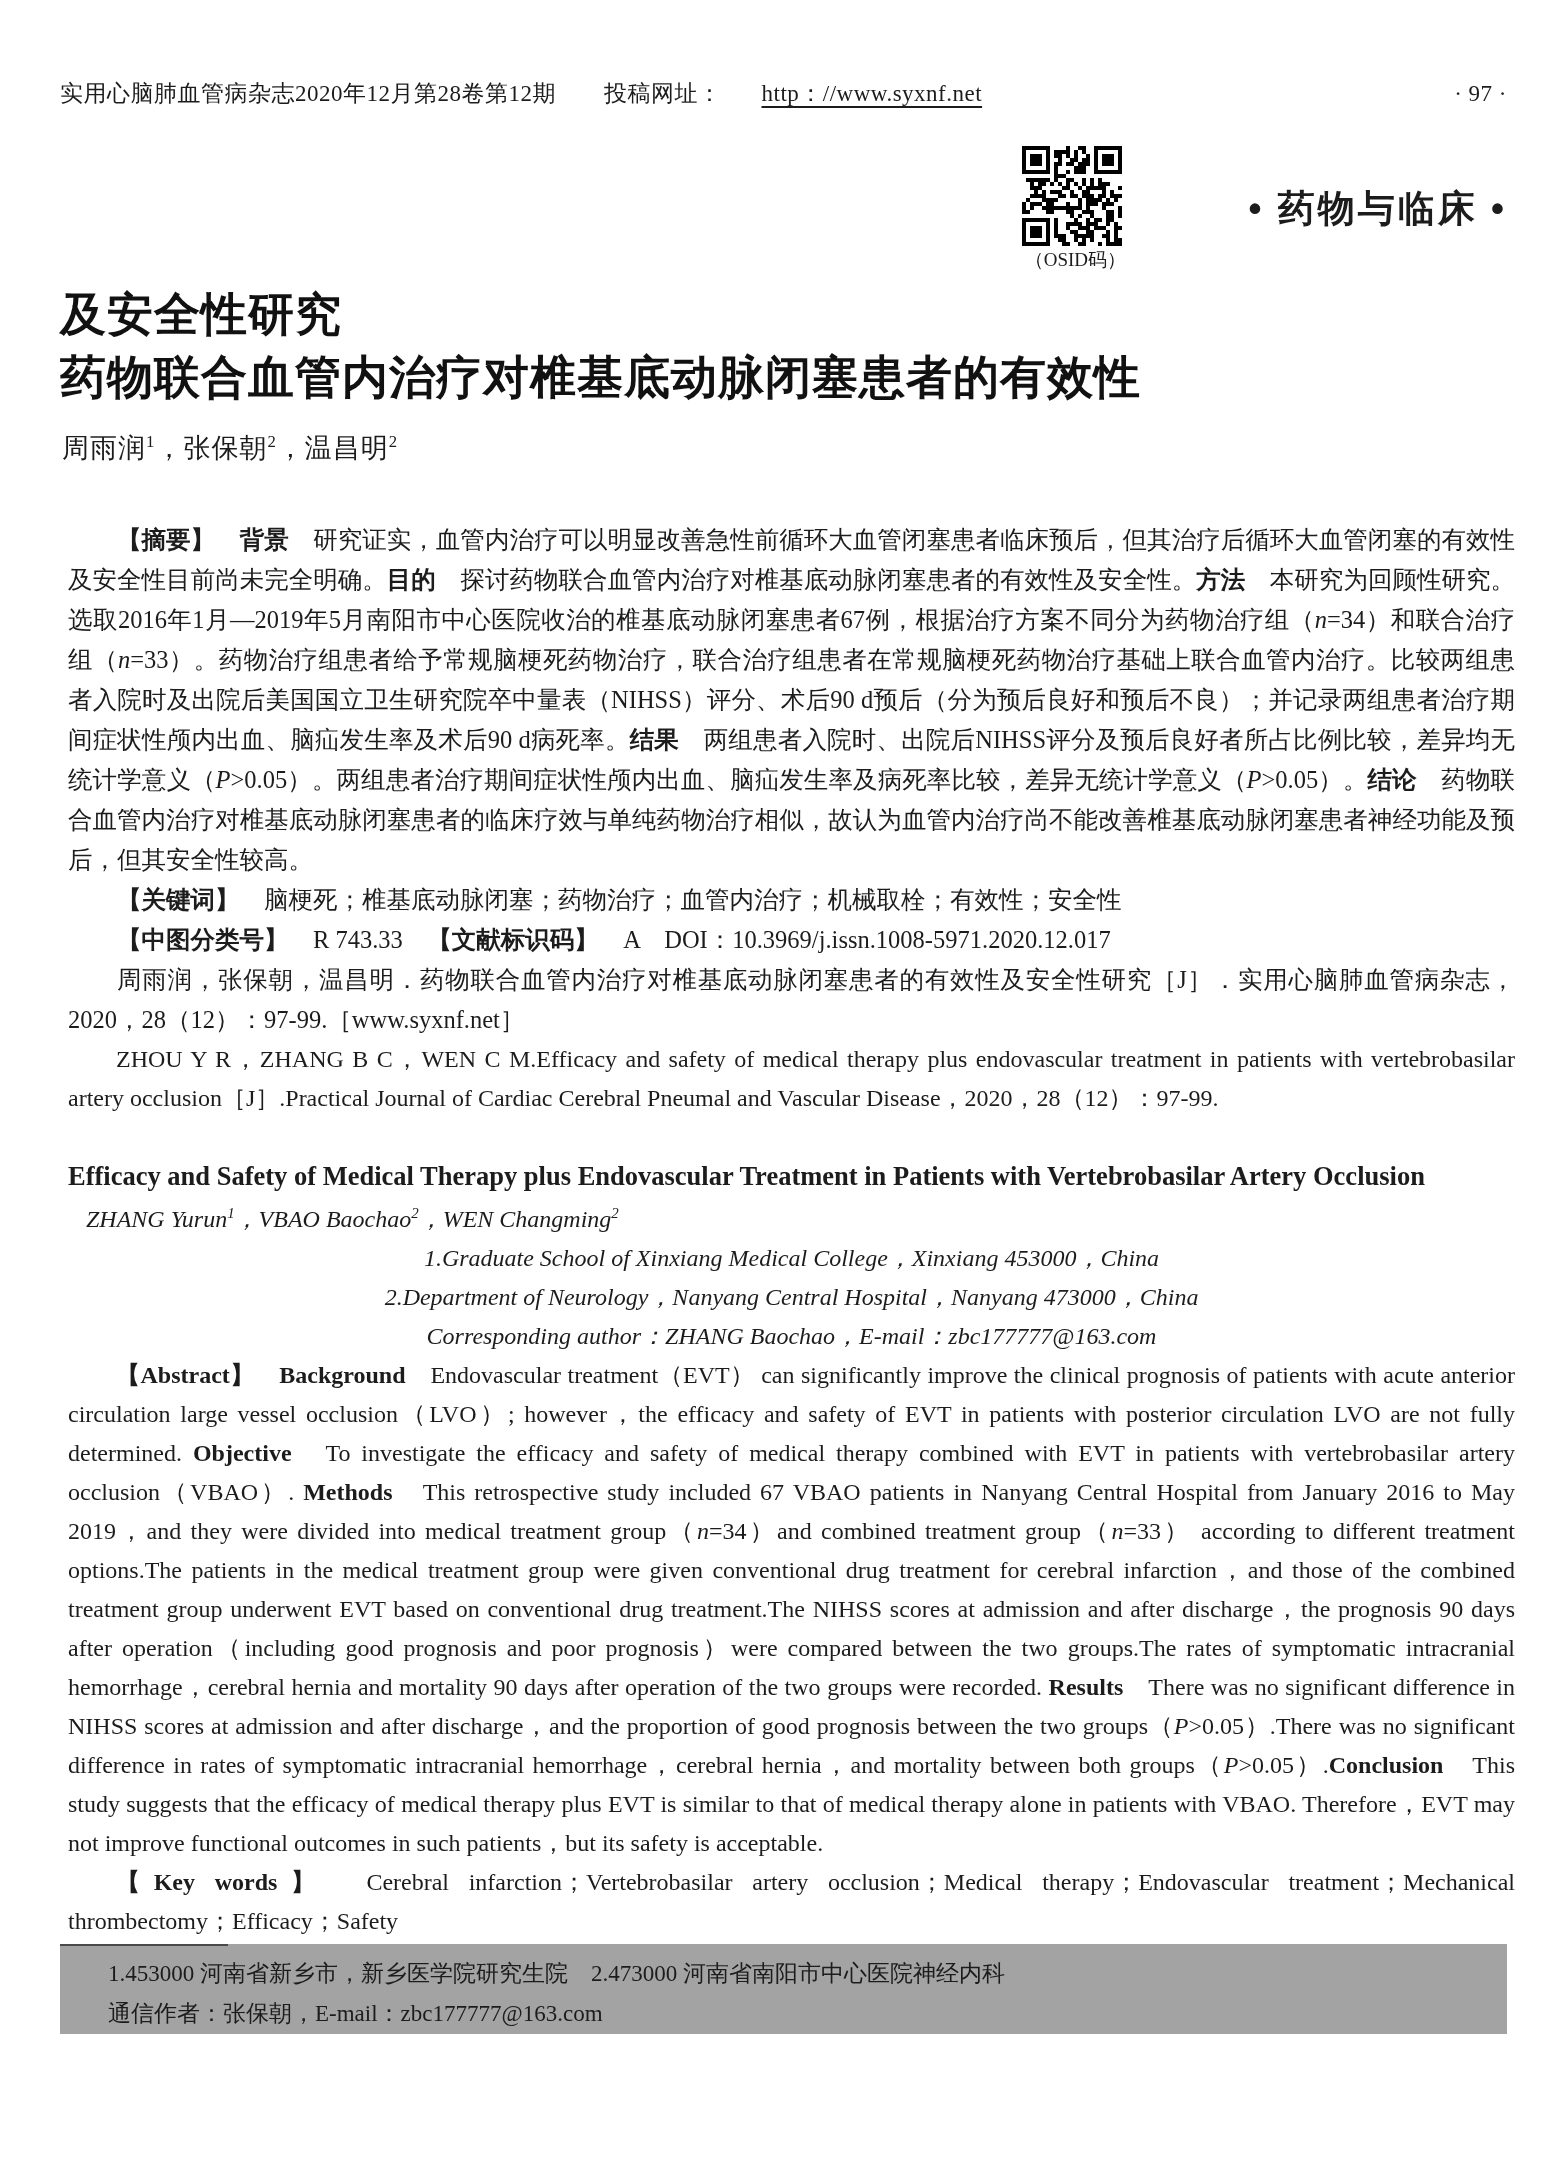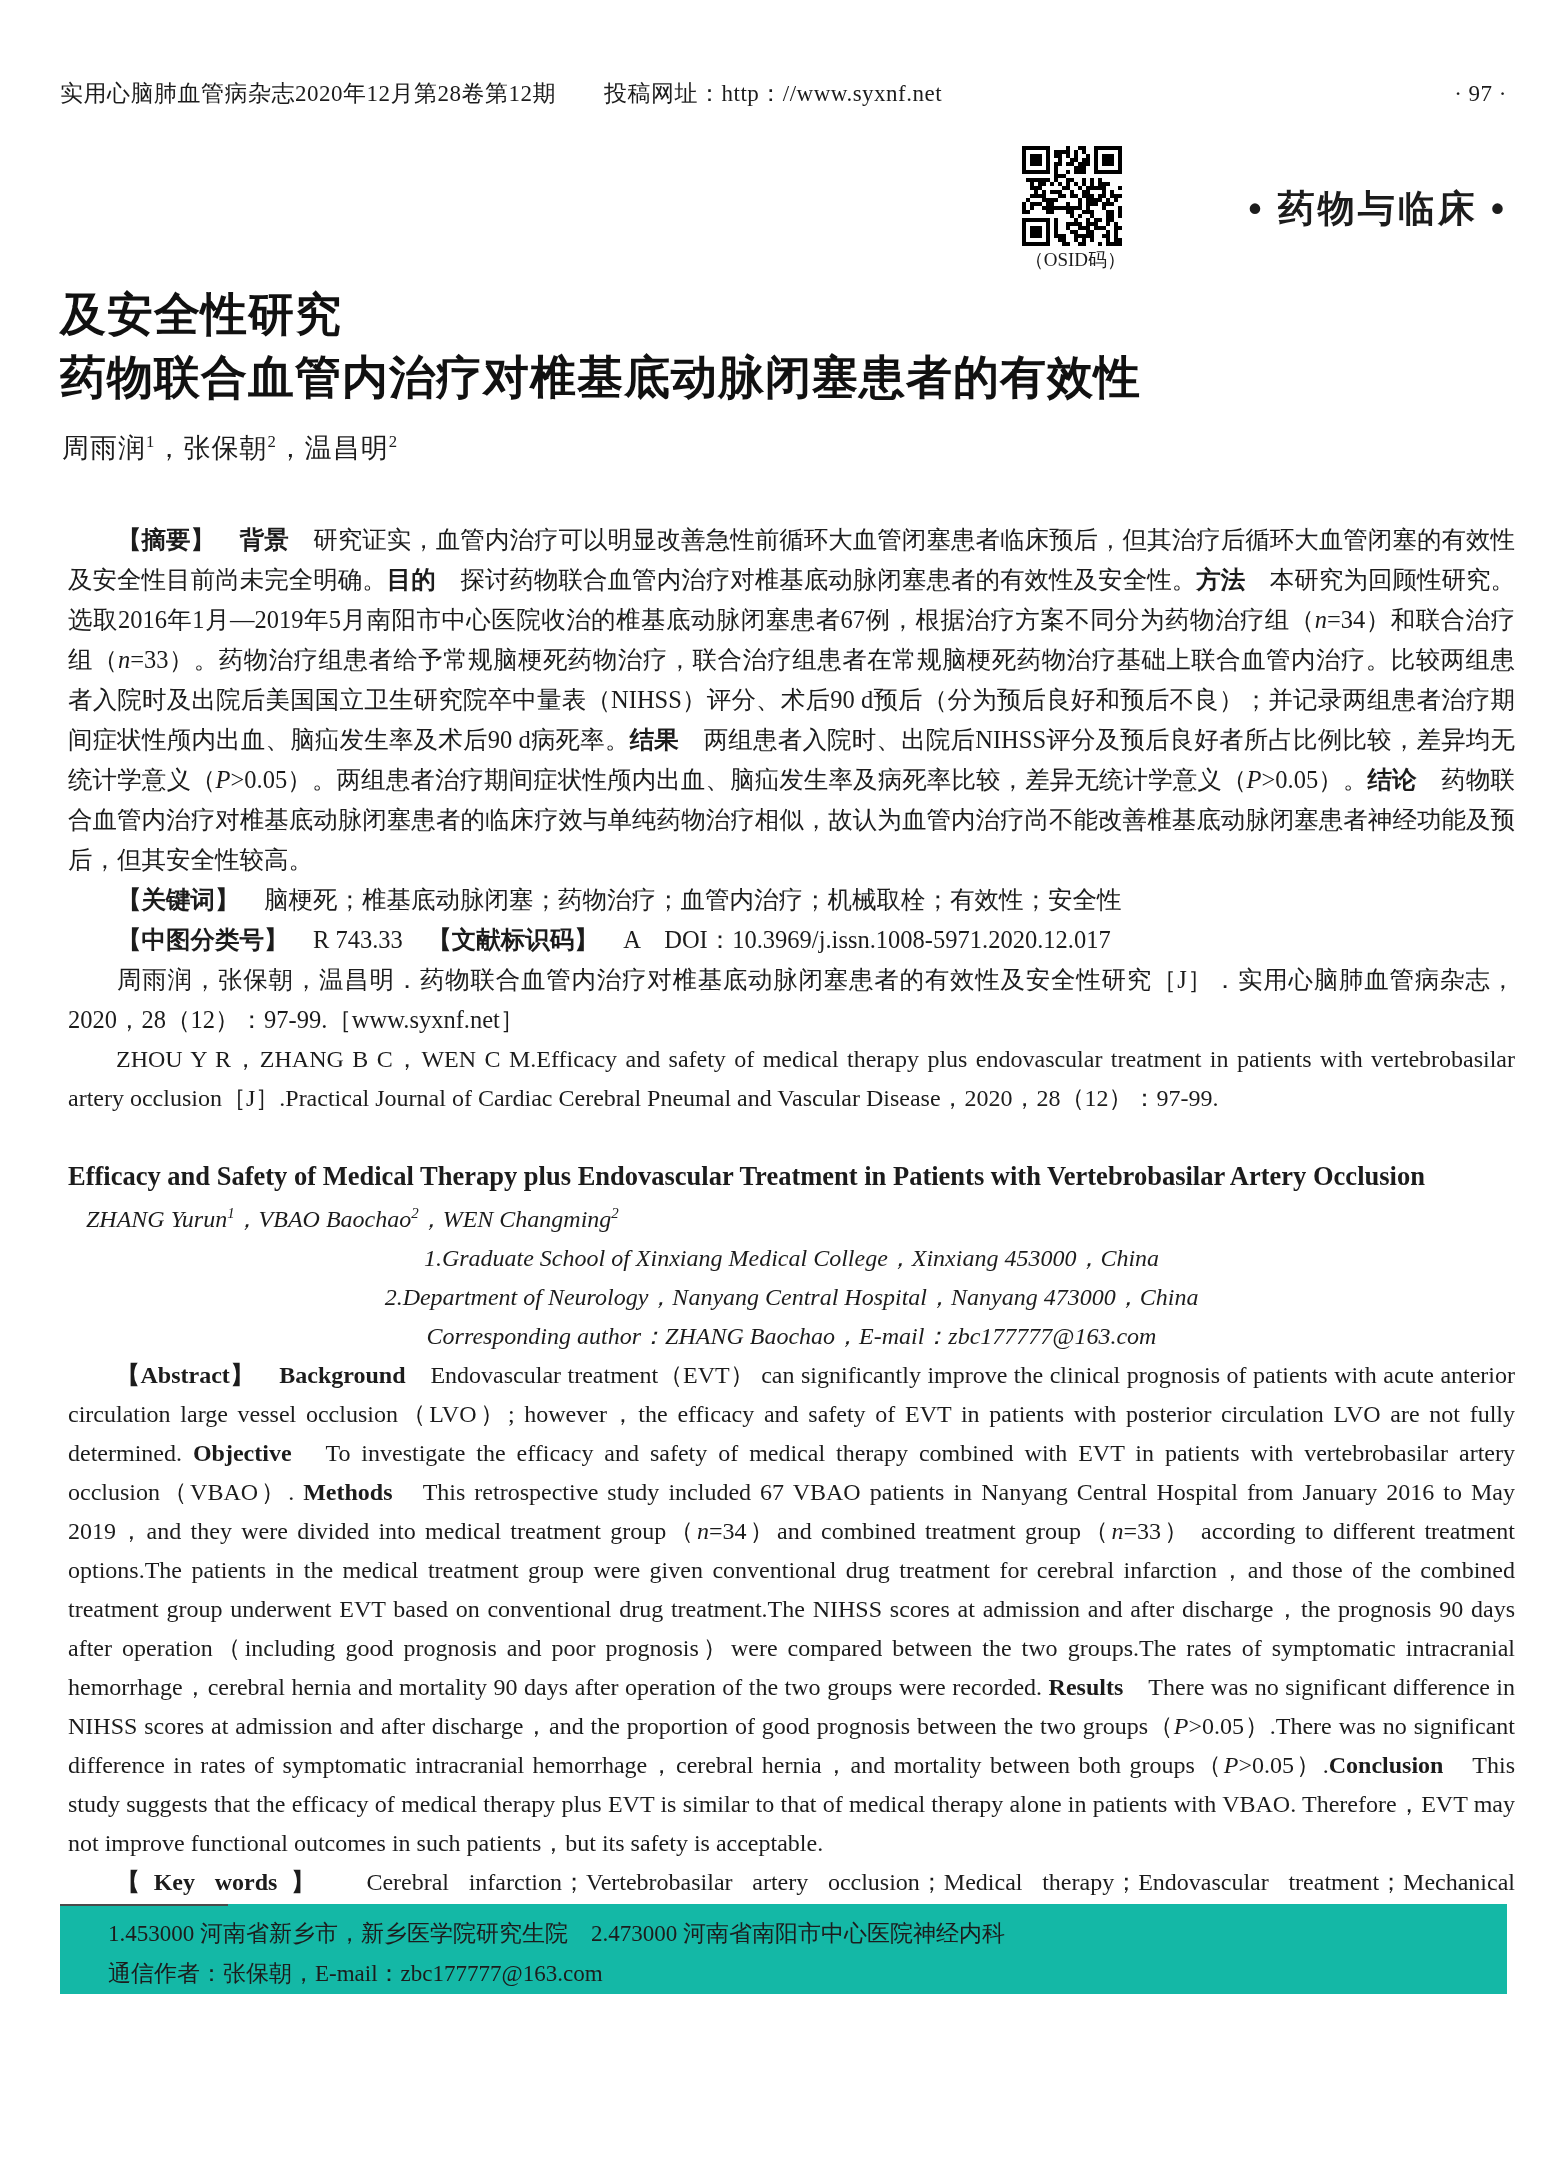--- a/index.html
+++ b/index.html
@@ -9,21 +9,21 @@
     font-family:"Liberation Serif","DejaVu Serif",serif;
     overflow:hidden;
   }
   
   .header{
     position:absolute;top:78px;left:60px;right:56px;
     display:flex;justify-content:space-between;align-items:baseline;
     font-size:23px;letter-spacing:.5px;
   }
   .header-left .sep{display:inline-block;width:48px;}
-  .url{text-underline-offset:5px;}
+  .url{text-decoration:underline;text-underline-offset:5px;margin-left:40px;}
   
   .qr-block{position:absolute;left:1018px;top:146px;width:108px;text-align:right;}
   .qr-block svg{width:100px;height:100px;display:block;margin:0 auto;}
   .qr-caption{font-size:19px;margin-top:1px;white-space:nowrap;}
   .section-label{
     position:absolute;right:56px;top:184px;
     font-family:"Liberation Sans","DejaVu Sans",sans-serif;
     font-weight:700;font-size:37px;letter-spacing:3px;white-space:nowrap;
   }
   
@@ -46,21 +46,21 @@
   .i{font-style:italic;}
   .en{font-size:24px;line-height:39px;}
   .en-title{
     font-weight:700;font-size:26.5px;line-height:36px;
     margin-top:40px !important;text-align:left;
   }
   .authors-en{font-style:italic;text-indent:.75em;text-align:left;margin-top:6px !important;}
   .affil,.corresponding{font-style:italic;text-align:center;}
   
   .footnote{
-    position:absolute;left:60px;top:1904px;width:1447px;background:#14b8a6;
+    position:absolute;left:60px;top:1944px;width:1447px;background:#a3a3a3;
     font-size:23px;line-height:40px;
   }
   .footnote-rule{width:168px;border-top:2px solid #4a4a4a;margin:0 0 8px 0;}
   .footnote p{margin:0;padding-left:48px;}
 </style>
 </head>
 <body>
 
 <div class="page">
 

